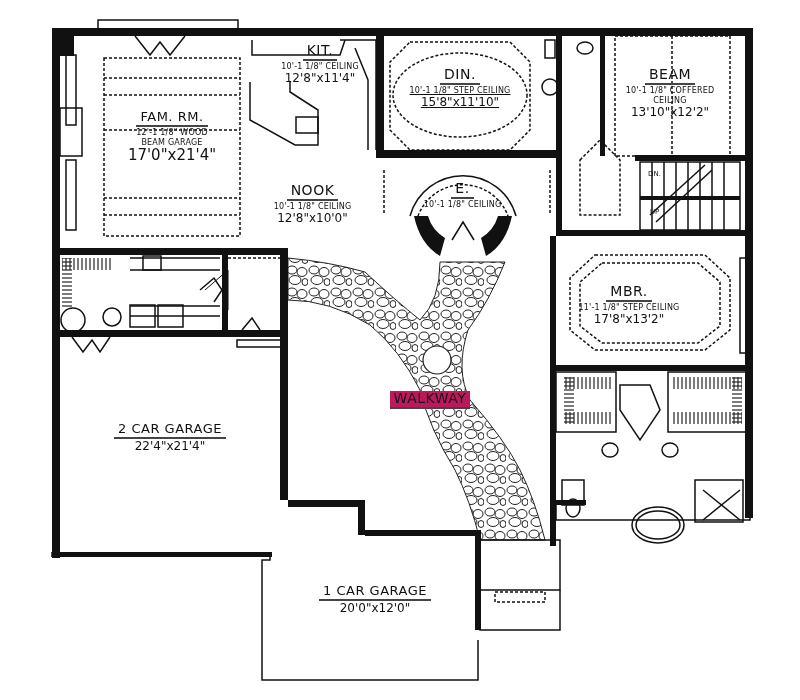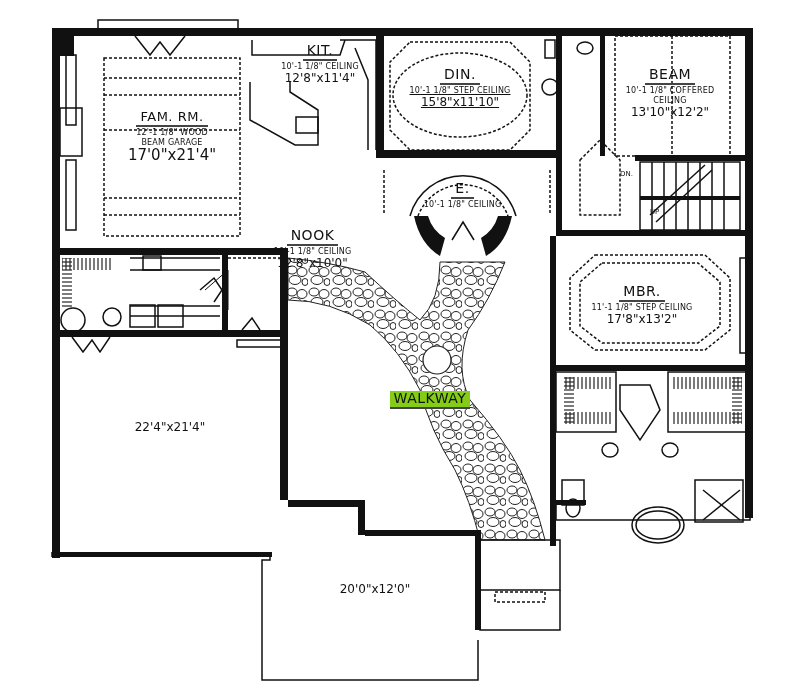--- a/index.html
+++ b/index.html
@@ -199,43 +199,45 @@
   <span class="dim">15'8"x11'10"</span>
 </div>
 
 <div class="lbl" style="left:610px; top:66px; width:120px;">
   <span class="room-name sm">BEAM</span>
   <span class="ceil">10'-1 1/8" COFFERED</span>
   <span class="ceil">CEILING</span>
   <span class="dim">13'10"x12'2"</span>
 </div>
 
-<div class="lbl" style="left:255px; top:182px; width:115px;margin-top:45px;">
+<div class="lbl" style="left:255px; top:182px; width:115px;">
   <span class="room-name sm">NOOK</span>
   <span class="ceil">10'-1 1/8" CEILING</span>
   <span class="dim">12'8"x10'0"</span>
 </div>
 
 <div class="lbl" style="left:405px; top:180px; width:115px;">
   <span class="room-name sm">E.</span>
   <span class="ceil">10'-1 1/8" CEILING</span>
 </div>
 
-<div class="lbl" style="left:577px; top:283px; width:130px;text-align:center;">
+<div class="lbl" style="left:564px; top:283px; width:130px;text-align:center;">
   <span class="room-name sm">MBR.</span>
   <span class="ceil">11'-1 1/8" STEP CEILING</span>
   <span class="dim">17'8"x13'2"</span>
 </div>
 
 <div class="lbl" style="left:365px; top:390px; width:130px;">
-  <span class="room-name sm" style="background:#84cc16;">WALKWAY</span>
+  <span class="room-name sm" style="background:#be185d;">WALKWAY</span>
 </div>
 
 <div class="lbl" style="left:70px; top:420px; width:200px;">
+  <span class="room-name">2 CAR GARAGE</span>
   <span class="dim">22'4"x21'4"</span>
 </div>
 
 <div class="lbl" style="left:280px; top:582px; width:190px;">
+  <span class="room-name">1 CAR GARAGE</span>
   <span class="dim">20'0"x12'0"</span>
 </div>
 
-<span class="stair-txt" style="left:620px; top:170px;">DN.</span>
+<span class="stair-txt" style="left:648px; top:170px;">DN.</span>
 <span class="stair-txt" style="left:650px; top:208px;">UP</span>
 
 </body></html>

